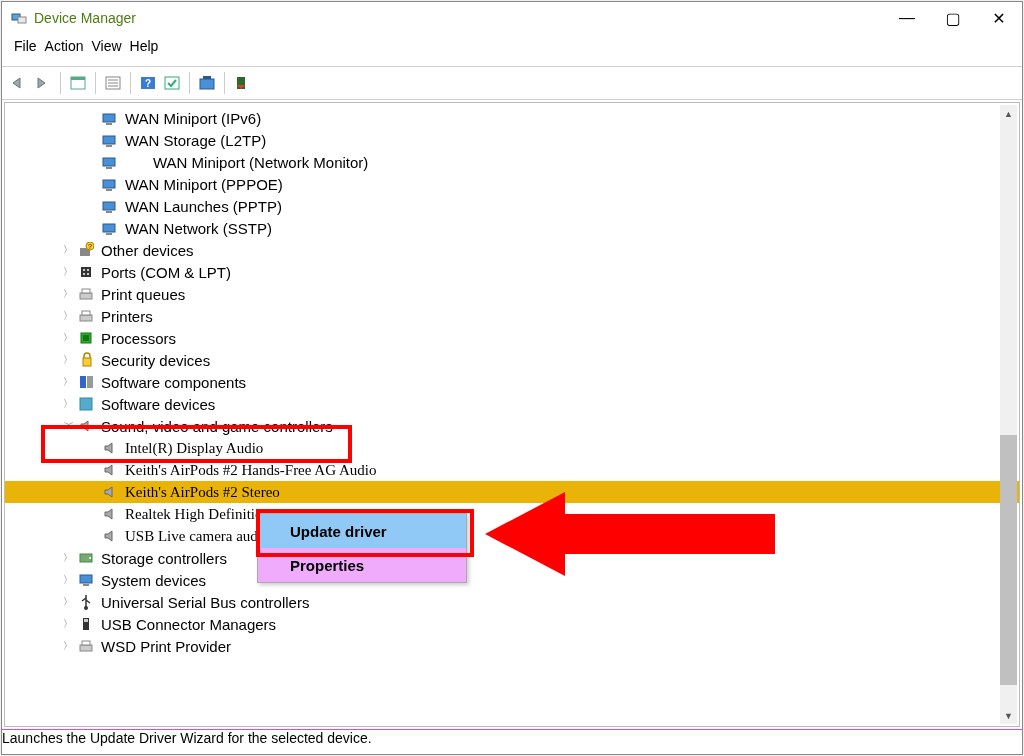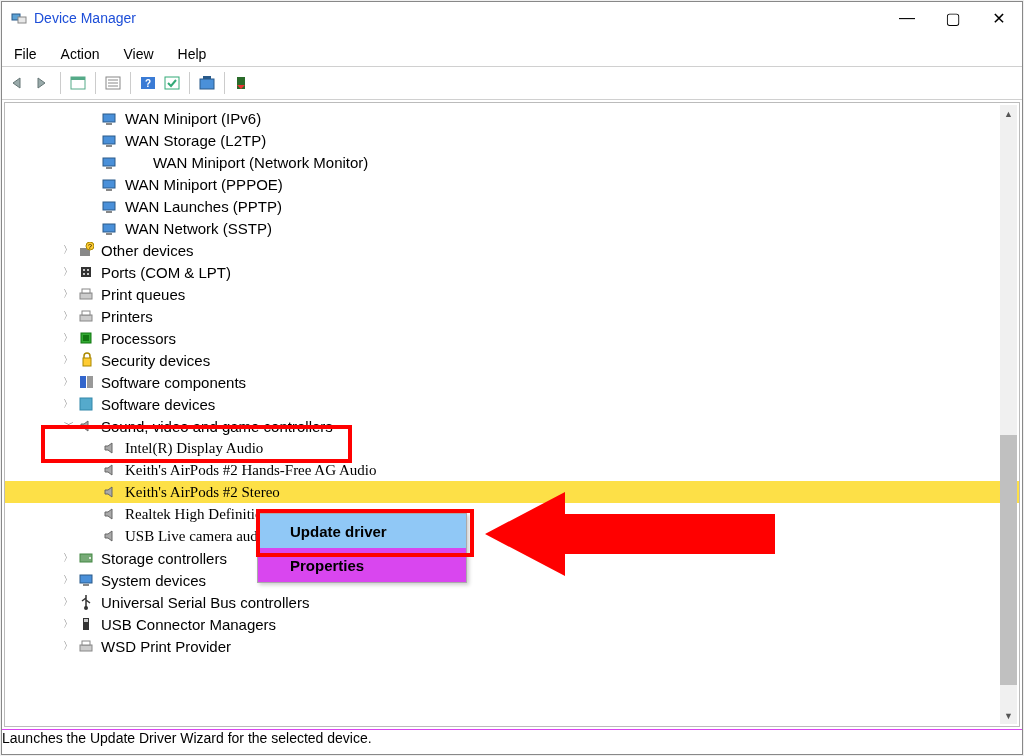--- a/index.html
+++ b/index.html
@@ -26,29 +26,29 @@
     align-items: center;
     height: 32px;
     padding-left: 8px;
     background: #fff;
   }
   .titlebar-icon {
     width: 18px; height: 18px;
     margin-right: 6px;
     display:flex;align-items:center;justify-content:center;
   }
-  .titlebar-title { flex:1; font-size:14px; color:#1d4ed8; }
+  .titlebar-title { flex:1; font-size:14px; color:#4d7c0f; }
   .win-controls { display:flex; }
   .win-btn {
     width:46px; height:32px; display:flex; align-items:center; justify-content:center;
     font-size:16px; font-family:Arial;
   }
   .menubar {
-    display:flex; gap:24px; padding:4px 12px; font-size:14px; color:#000;
-    height:24px; align-items:flex-end;
+    display:flex; gap:8px; padding:4px 12px; font-size:14px; color:#000;
+    height:24px; align-items:flex-start;
   }
   .menubar span { cursor:default; }
   .toolbar {
     display:flex; align-items:center; height:32px;
     border-top:1px solid #d0d0d0; border-bottom:1px solid #d0d0d0;
     padding:0 6px; gap:2px;
     background:#fff;
   }
   .tb-sep { width:1px; height:22px; background:#ccc; margin:0 4px; }
   .tb-btn { width:22px; height:22px; display:flex; align-items:center; justify-content:center; }
@@ -56,25 +56,25 @@
     flex:1; position:relative; overflow:hidden; background:#fff;
   }
   .content-inner { position:absolute; left:2px; right:2px; top:2px; bottom:2px; border:1px solid #bbb; overflow:hidden; }
   .tree { padding-top:4px; font-size:15px; color:#000; }
   .row { display:flex; align-items:center; height:22px; white-space:nowrap; }
   .indent0 { padding-left:56px; }
   .chev { width:14px; text-align:center; color:#555; font-size:10px; margin-right:2px; }
   .icon-slot { width:18px; height:18px; margin-right:6px; display:flex; align-items:center; justify-content:center;}
   .label { }
   .expanded-children .row { padding-left:96px;font-family:Liberation Serif, serif; }
-  .selected { background:#fde047; }
+  .selected { background:#eab308; }
   .highlight-box { position:absolute; border:4px solid #ff0000; }
   .context-menu {
     position:absolute;
-    background:#d946ef;
+    background:#f0abfc;
     border:1px solid #aaa;
     box-shadow:2px 2px 4px rgba(0,0,0,0.2);
     font-size:15px; font-weight:600;
     width:208px;
   }
   .context-item { height:34px; display:flex; align-items:center; padding-left:32px;}
   .ctx-highlight { background:#90c8f6; }
   .arrow {
     position:absolute;
   }

